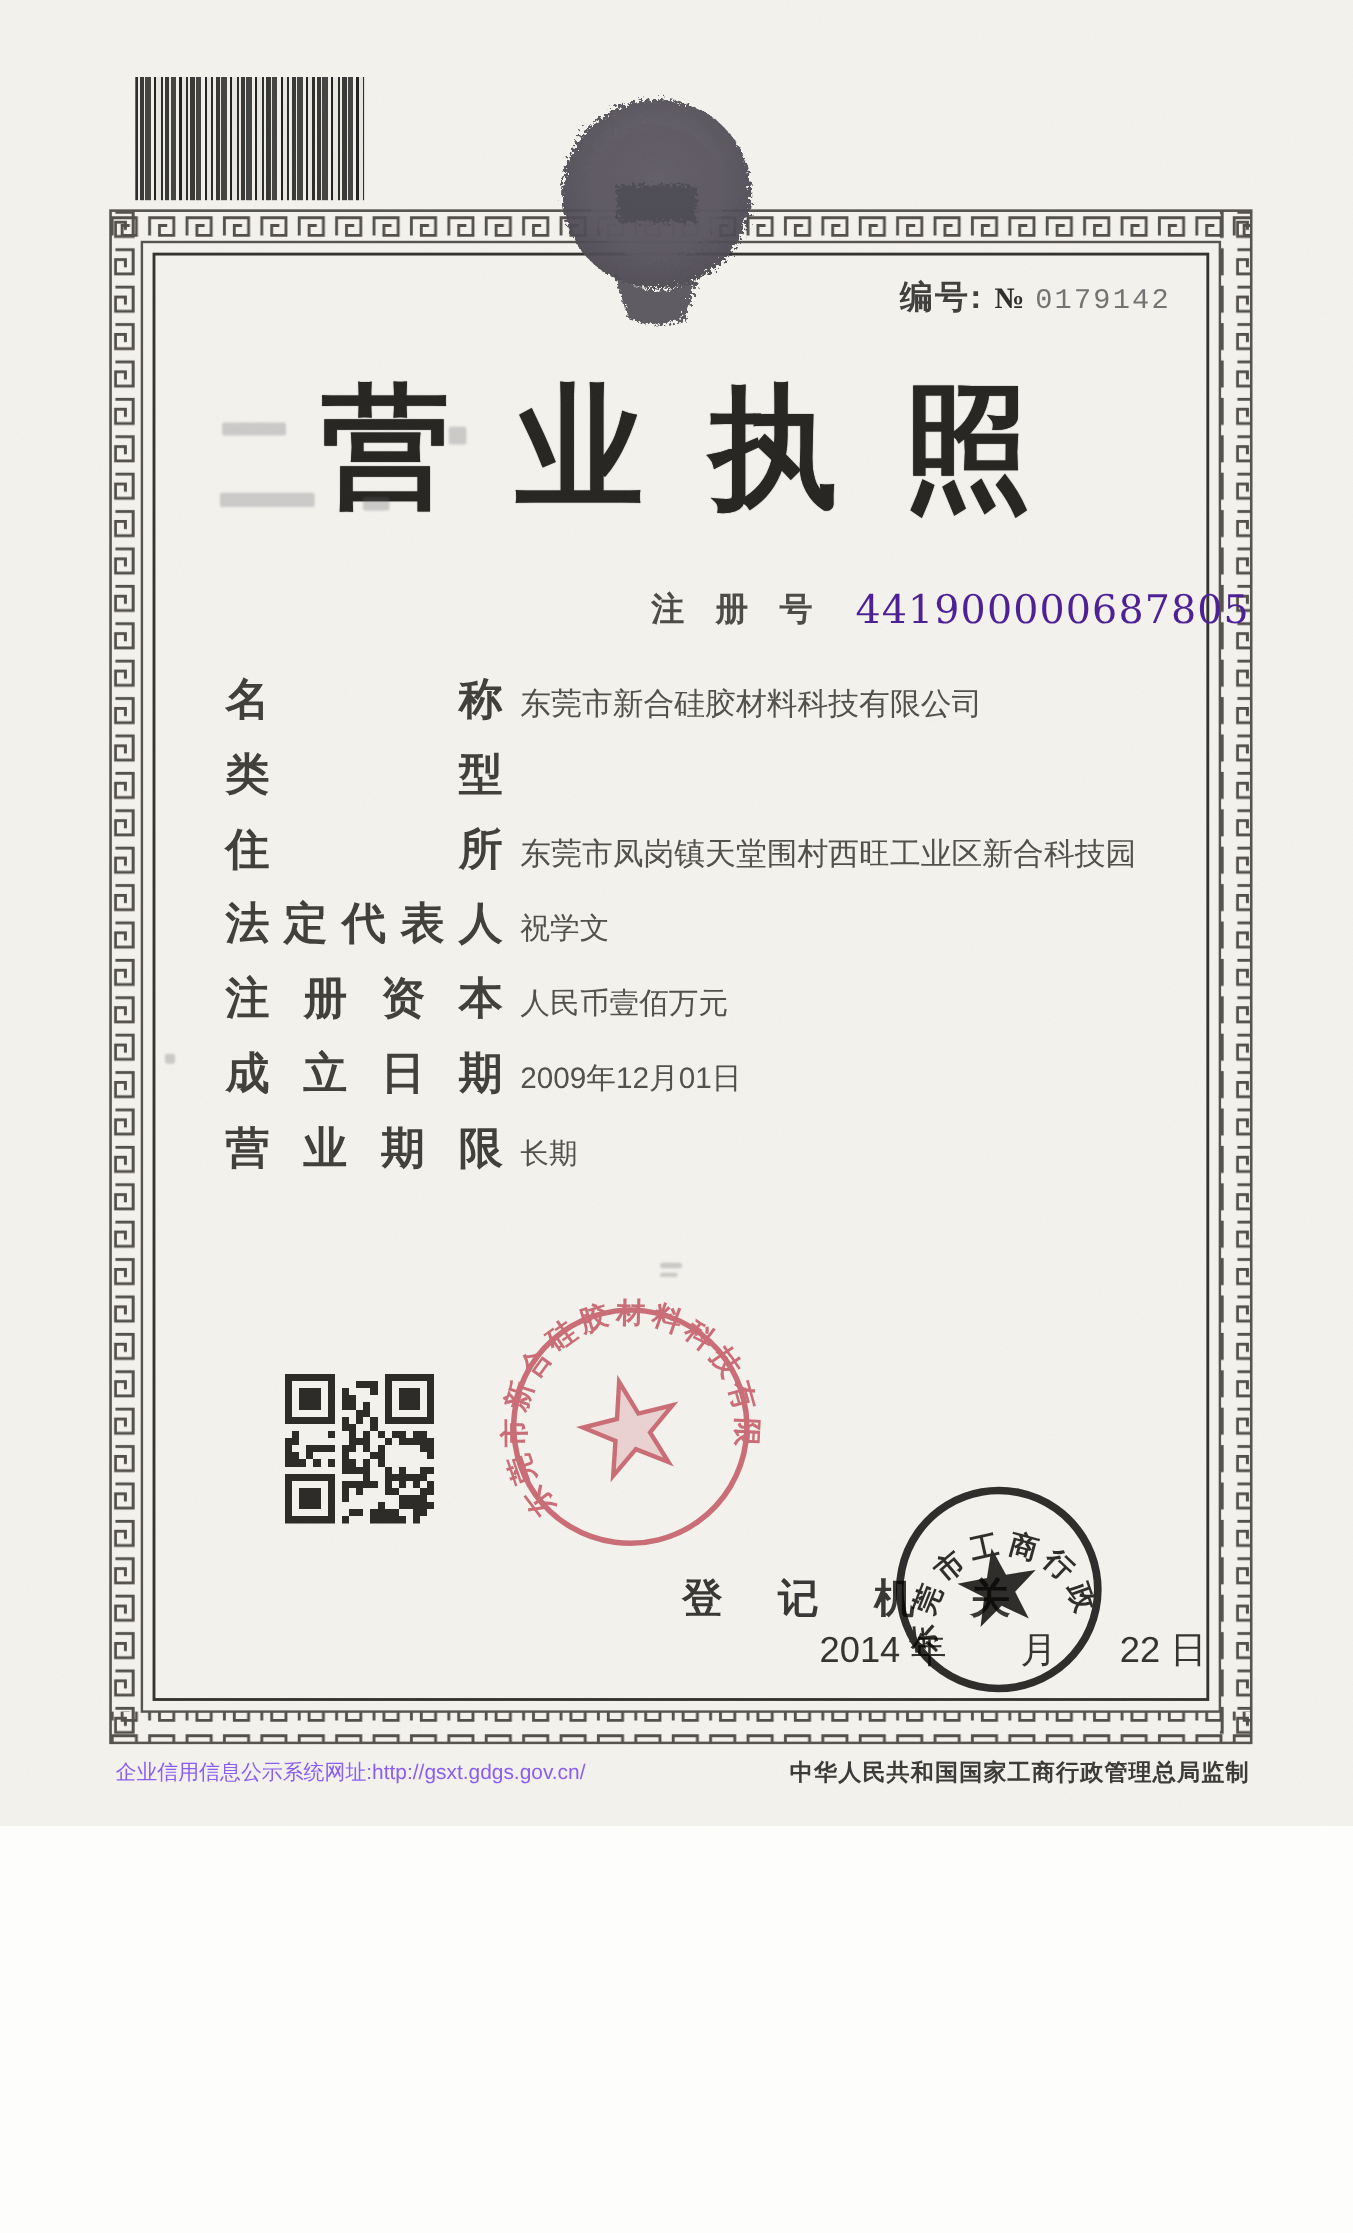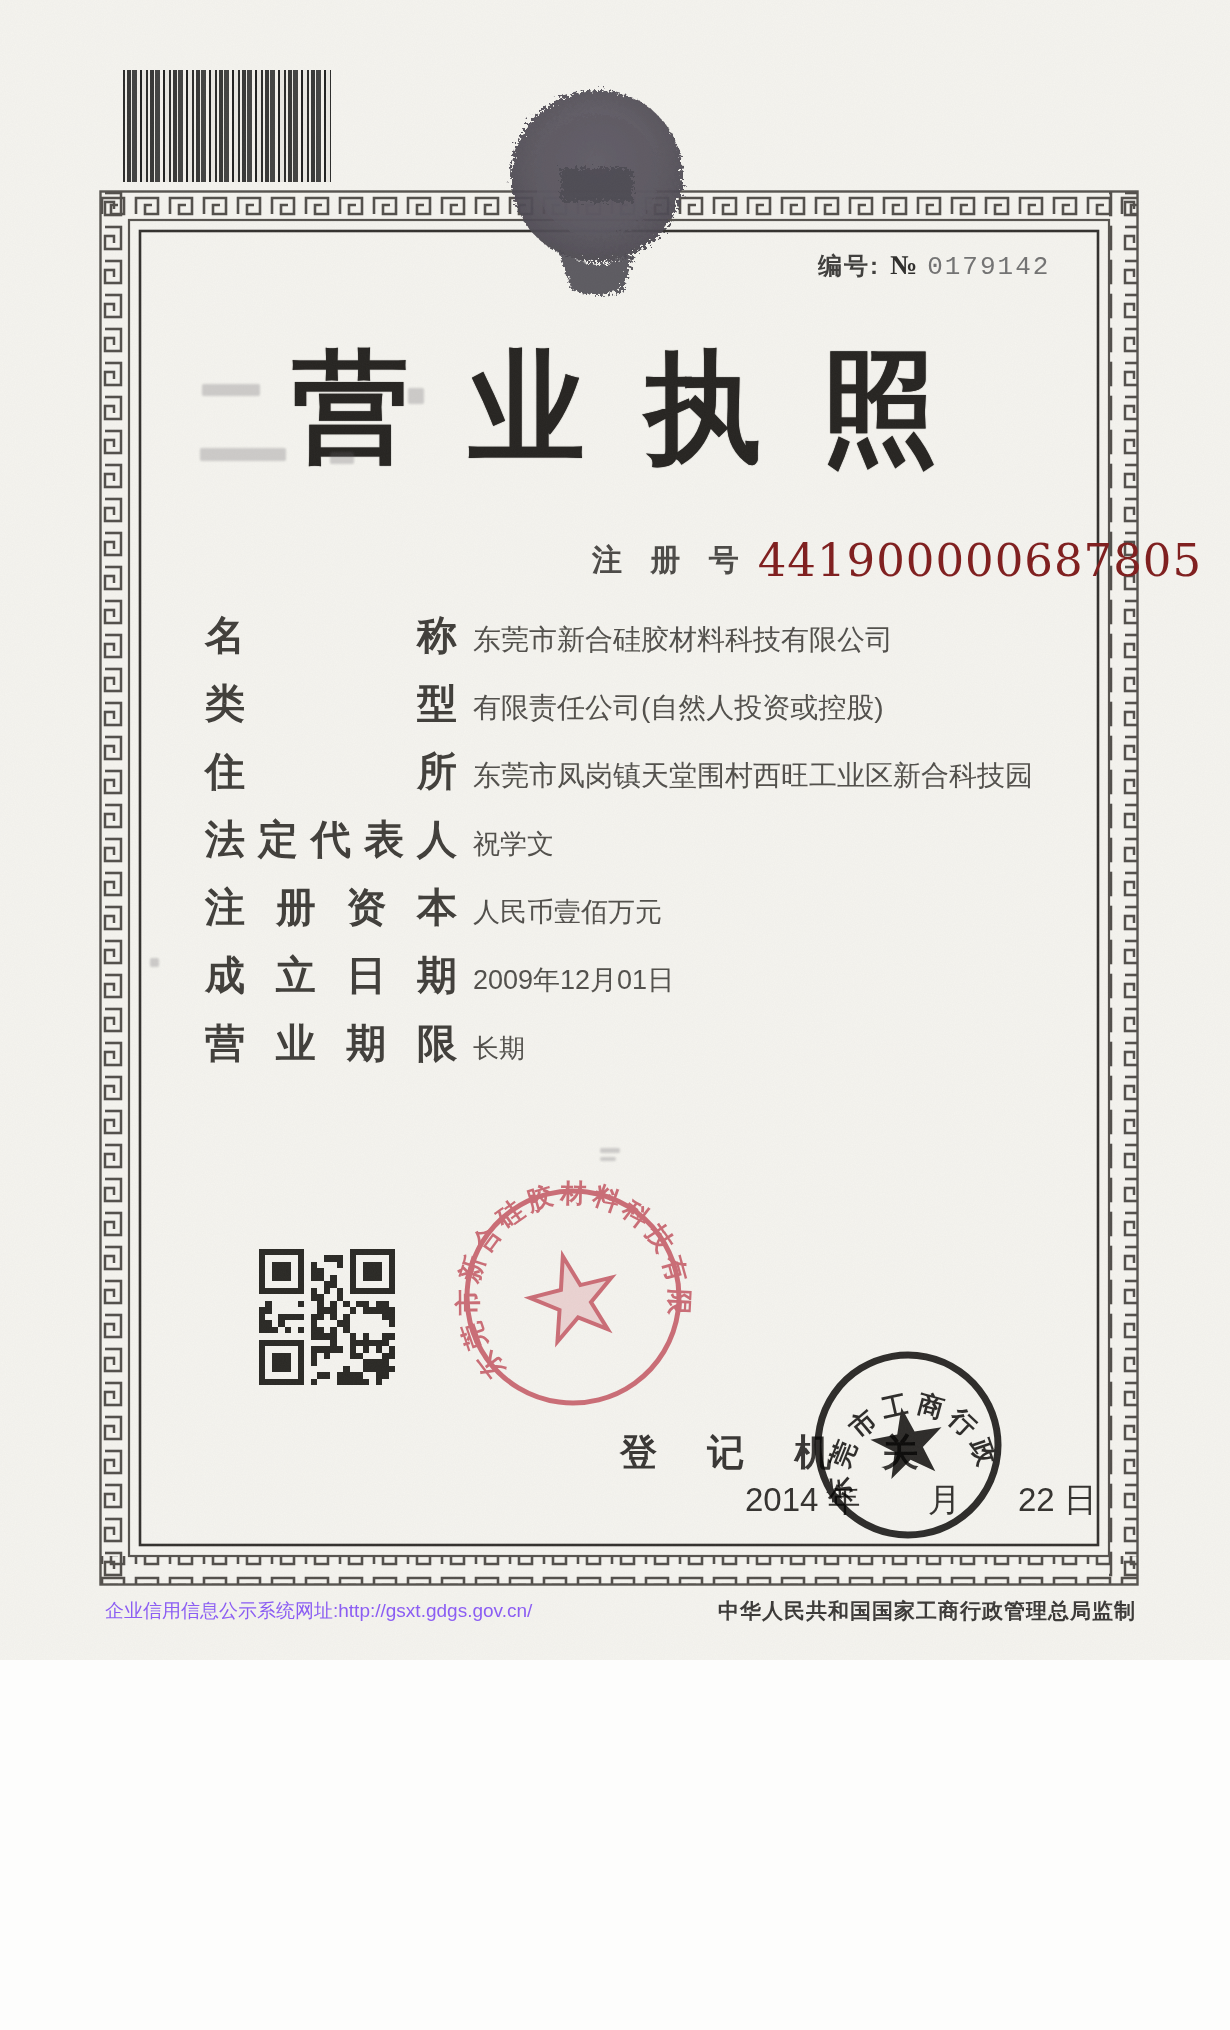--- a/index.html
+++ b/index.html
@@ -8,31 +8,31 @@
   .paper{position:absolute;left:0;top:0;width:1230px;height:1660px;background:#f5f4ef;}
   .abs{position:absolute;}
 
   .barcode{left:123px;top:70px;width:208px;height:112px;
     background:repeating-linear-gradient(90deg,#1f1f1f 0 2px,#eceae5 2px 4px,#2b2b2b 4px 8px,#e8e6e1 8px 9px,#383838 9px 14px,#efede8 14px 17px,#141414 17px 19px,#e5e3de 19px 23px);
     filter:blur(0.7px) contrast(1.05);opacity:.92;}
 
   .emblem{left:503px;top:82px;width:188px;height:220px;}
 
   .serial{left:818px;top:250px;display:flex;align-items:baseline;gap:10px;}
-  .serial .lab{font-size:24px;font-weight:bold;color:#3f3e3c;letter-spacing:2px;}
+  .serial .lab{font-size:30px;font-weight:bold;color:#3f3e3c;letter-spacing:2px;}
   .serial .no{font-size:27px;font-weight:bold;font-family:"Liberation Serif",serif;color:#2e2d2b;}
   .serial .num{font-size:26px;font-family:"Liberation Mono",monospace;color:#737373;letter-spacing:2px;}
 
   .title{left:165px;top:330px;width:900px;text-align:center;font-size:116px;font-weight:bold;
     color:#262421;letter-spacing:.52em;text-indent:.52em;text-shadow:0 0 1px rgba(40,38,35,.85);
     transform:scaleY(1.04);}
 
   .regline{left:592px;top:534px;display:flex;align-items:center;}
   .regline .lab{font-size:30px;font-weight:bold;color:#4c4a47;letter-spacing:10px;}
-  .regline .num{font-size:45px;font-family:"DejaVu Serif",serif;color:#7f1d1d;margin-left:9px;letter-spacing:1px;}
+  .regline .num{font-size:36px;font-family:"DejaVu Serif",serif;color:#4c1d95;margin-left:29px;letter-spacing:1px;}
 
   .row{left:205px;display:flex;align-items:baseline;}
   .flabel{width:252px;flex:0 0 252px;font-size:40px;font-weight:bold;color:#403e3a;
     text-align:justify;text-align-last:justify;}
   .fvalue{margin-left:16px;color:#514f4b;}
   .v28{font-size:28px;} .v27{font-size:27px;} .v26{font-size:26px;}
   .scope-row{align-items:flex-start;}
   .scope-val{font-size:22px;line-height:33px;width:612px;margin-top:4px;text-align:justify;color:#4c4a46;}
 
   .qr{left:259px;top:1249px;width:136px;height:136px;}
@@ -110,21 +110,20 @@
     <span class="lab">注 册 号</span>
     <span class="num">441900000687805</span>
   </div>
 
   <div class="row abs" style="top:608px">
     <div class="flabel">名称</div>
     <div class="fvalue v28">东莞市新合硅胶材料科技有限公司</div>
   </div>
   <div class="row abs" style="top:676px">
     <div class="flabel">类型</div>
-    <div class="fvalue v28">有限责任公司(自然人投资或控股)</div>
   </div>
   <div class="row abs" style="top:744px">
     <div class="flabel">住所</div>
     <div class="fvalue v28">东莞市凤岗镇天堂围村西旺工业区新合科技园</div>
   </div>
   <div class="row abs" style="top:812px">
     <div class="flabel">法定代表人</div>
     <div class="fvalue v27">祝学文</div>
   </div>
   <div class="row abs" style="top:880px">

